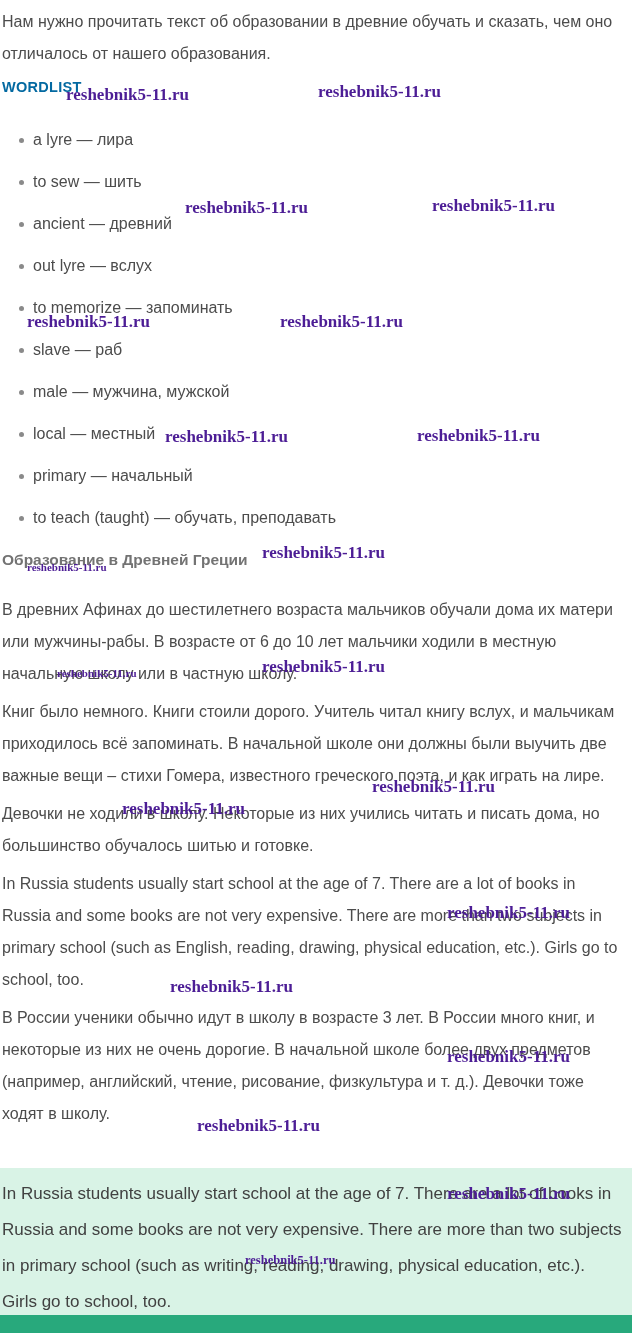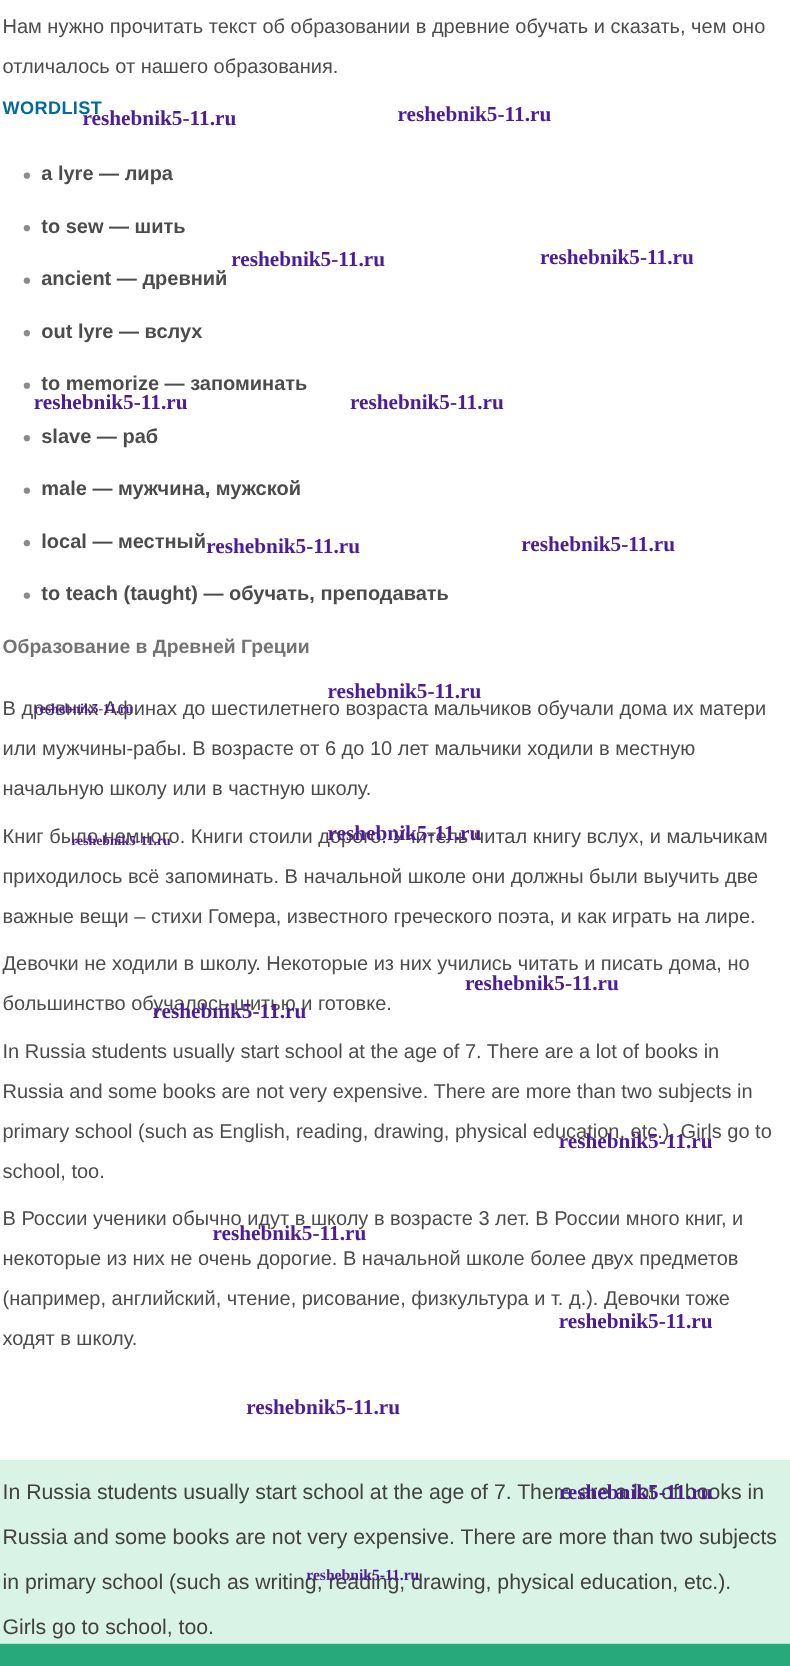--- a/index.html
+++ b/index.html
@@ -15,21 +15,21 @@
   .content { padding: 6px 10px 0 2px; position: relative; z-index: 1; }
   .intro { font-size: 16px; line-height: 32px; color: #4c4c4c; }
   .wordlist-title {
     margin-top: 8px;
     font-size: 14.5px;
     font-weight: bold;
     color: #0369a1;
     letter-spacing: .3px;
     line-height: 18px;
   }
-  ul.wordlist { list-style: none; margin-top: 34px; font-weight: bold; }
+  ul.wordlist { list-style: none; margin-top: 34px; }
   ul.wordlist li {
     position: relative;
     padding-left: 31px;
     font-size: 16px;
     line-height: 20px;
     margin-bottom: 22px;
     color: #4c4c4c;
   }
   ul.wordlist li::before {
     content: "";
@@ -90,20 +90,21 @@
 
   <ul class="wordlist">
     <li>a lyre — лира</li>
     <li>to sew — шить</li>
     <li>ancient — древний</li>
     <li>out lyre — вслух</li>
     <li>to memorize — запоминать</li>
     <li>slave — раб</li>
     <li>male — мужчина, мужской</li>
     <li>local — местный</li>
+    <li>primary — начальный</li>
     <li>to teach (taught) — обучать, преподавать</li>
   </ul>
 
   <div class="article-heading">Образование в Древней Греции</div>
 
   <p class="para first">В древних Афинах до шестилетнего возраста мальчиков обучали дома их матери или мужчины-рабы. В возрасте от 6 до 10 лет мальчики ходили в местную начальную школу или в частную школу.</p>
   <p class="para">Книг было немного. Книги стоили дорого. Учитель читал книгу вслух, и мальчикам приходилось всё запоминать. В начальной школе они должны были выучить две важные вещи – стихи Гомера, известного греческого поэта, и как играть на лире.</p>
   <p class="para">Девочки не ходили в школу. Некоторые из них учились читать и писать дома, но большинство обучалось шитью и готовке.</p>
   <p class="para">In Russia students usually start school at the age of 7. There are a lot of books in Russia and some books are not very expensive. There are more than two subjects in primary school (such as English, reading, drawing, physical education, etc.). Girls go to school, too.</p>
   <p class="para">В России ученики обычно идут в школу в возрасте 3 лет. В России много книг, и некоторые из них не очень дорогие. В начальной школе более двух предметов (например, английский, чтение, рисование, физкультура и т. д.). Девочки тоже ходят в школу.</p>

